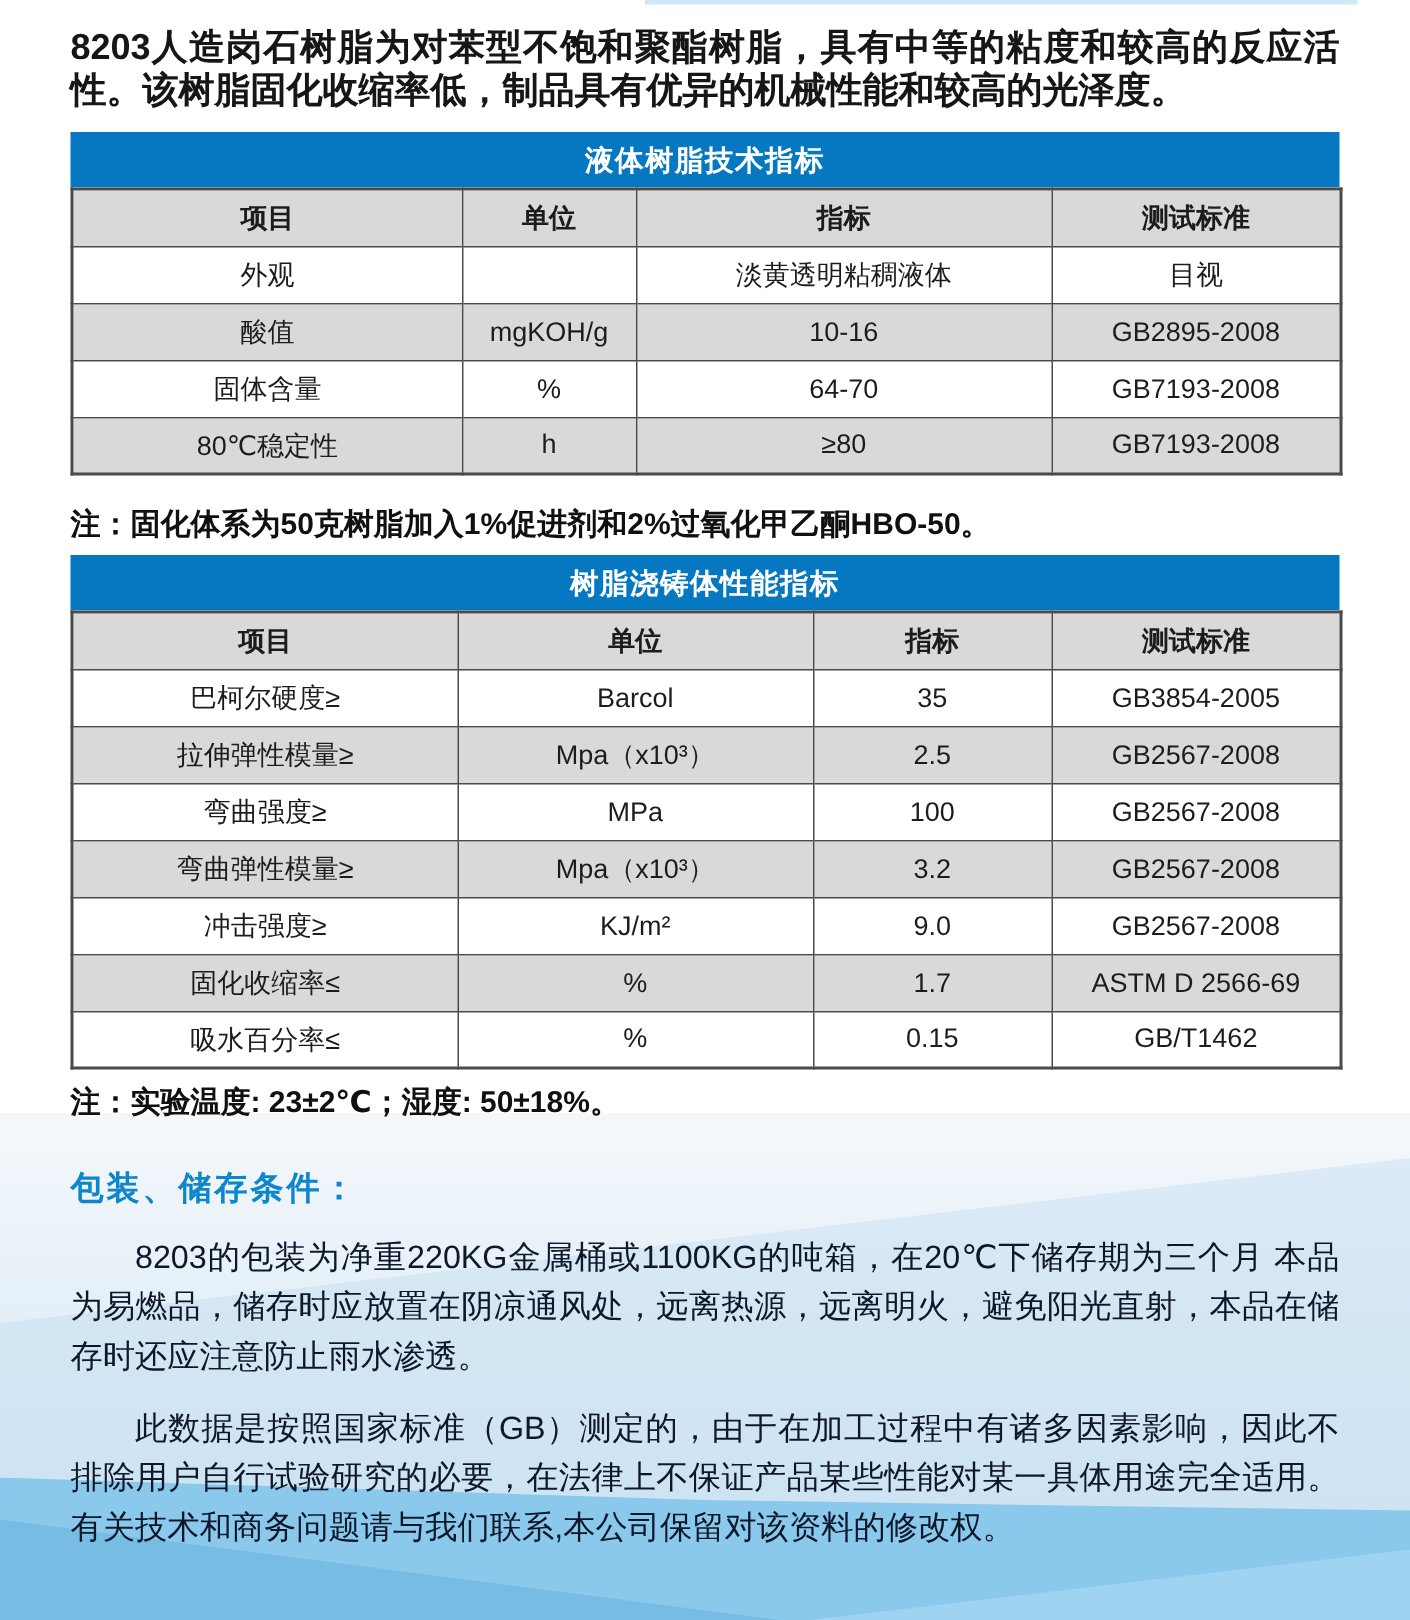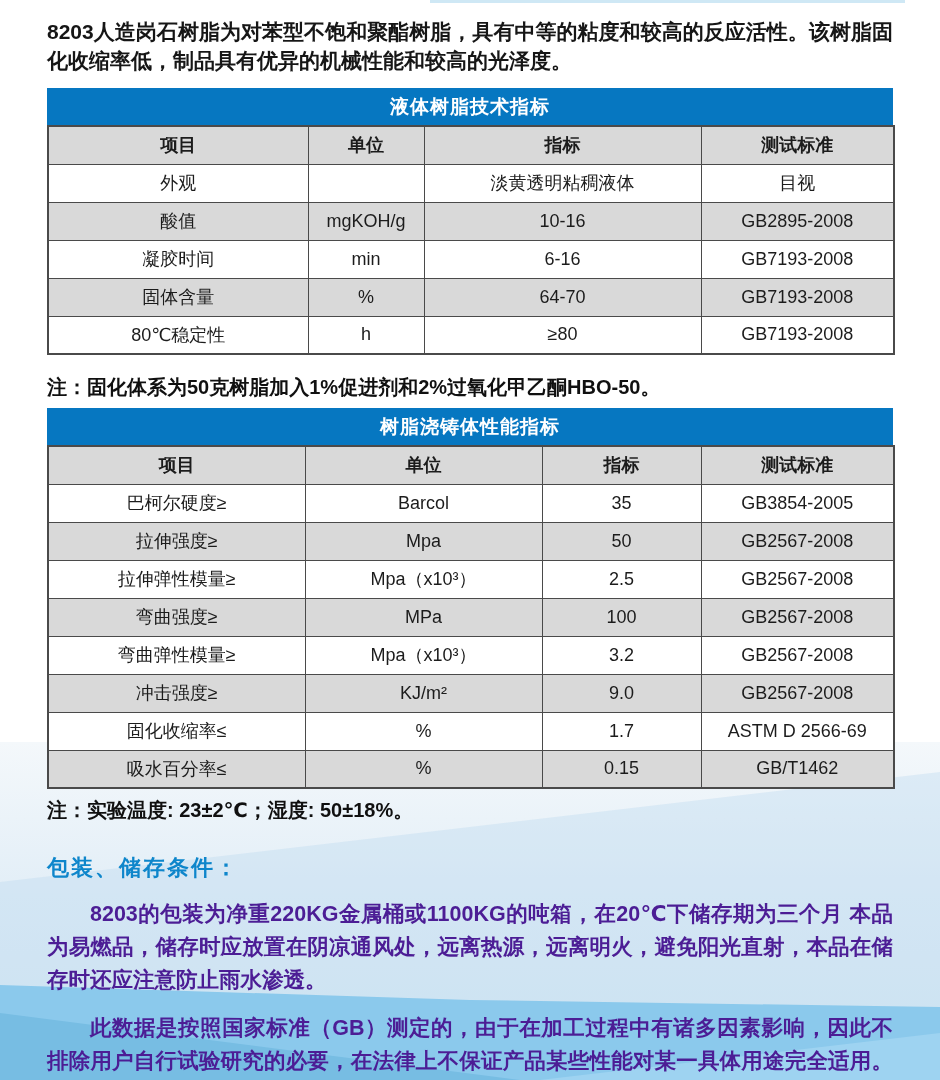--- a/index.html
+++ b/index.html
@@ -42,21 +42,21 @@
   }
   .bg-bottom-light{
     top:975px;height:105px;
     background:#9ed3f1;
     clip-path:polygon(540px 105px,940px 58px,940px 105px);
   }
   
   .content{position:relative;z-index:1;padding:0 47px;}
   .intro{
     margin-top:17px;
-    font-size:21px;line-height:29px;
+    font-size:24px;line-height:29px;
     font-weight:600;color:#161616;
     text-align:justify;
   }
   .tbl-wrap{width:846px;}
   .tbl-wrap.first{margin-top:13px;}
   .tbl-wrap.second{margin-top:7px;}
   .tbl-title{
     height:37px;
     background:var(--table-header-blue);
     color:#ffffff;
@@ -95,21 +95,21 @@
   .note.second{margin-top:8px;}
   .storage-heading{
     margin-top:29px;
     font-size:22px;font-weight:700;
     color:var(--heading-blue);
     letter-spacing:2px;
   }
   .para{
     margin-top:15px;
     font-size:21.5px;line-height:33px;
-    font-weight:700;color:#4c1d95;
+    font-weight:400;color:#0f172a;
     text-indent:2em;text-align:justify;
   }
 </style>
 </head>
 <body>
 
 <div class="bg-layer bg-wash"></div>
 <div class="bg-layer bg-facet-band"></div>
 <div class="bg-layer bg-bottom"></div>
 <div class="bg-layer bg-bottom-dark"></div>
@@ -144,26 +144,20 @@
             <td>淡黄透明粘稠液体</td>
             <td>目视</td>
           </tr>
           <tr>
             <td>酸值</td>
             <td>mgKOH/g</td>
             <td>10-16</td>
             <td>GB2895-2008</td>
           </tr>
           <tr>
-            <td>凝胶时间</td>
-            <td>min</td>
-            <td>6-16</td>
-            <td>GB7193-2008</td>
-          </tr>
-          <tr>
             <td>固体含量</td>
             <td>%</td>
             <td>64-70</td>
             <td>GB7193-2008</td>
           </tr>
           <tr>
             <td>80℃稳定性</td>
             <td>h</td>
             <td>≥80</td>
             <td>GB7193-2008</td>
@@ -192,26 +186,20 @@
           </tr>
       </thead>
       <tbody>
           <tr>
             <td>巴柯尔硬度≥</td>
             <td>Barcol</td>
             <td>35</td>
             <td>GB3854-2005</td>
           </tr>
           <tr>
-            <td>拉伸强度≥</td>
-            <td>Mpa</td>
-            <td>50</td>
-            <td>GB2567-2008</td>
-          </tr>
-          <tr>
             <td>拉伸弹性模量≥</td>
             <td>Mpa（x10³）</td>
             <td>2.5</td>
             <td>GB2567-2008</td>
           </tr>
           <tr>
             <td>弯曲强度≥</td>
             <td>MPa</td>
             <td>100</td>
             <td>GB2567-2008</td>

